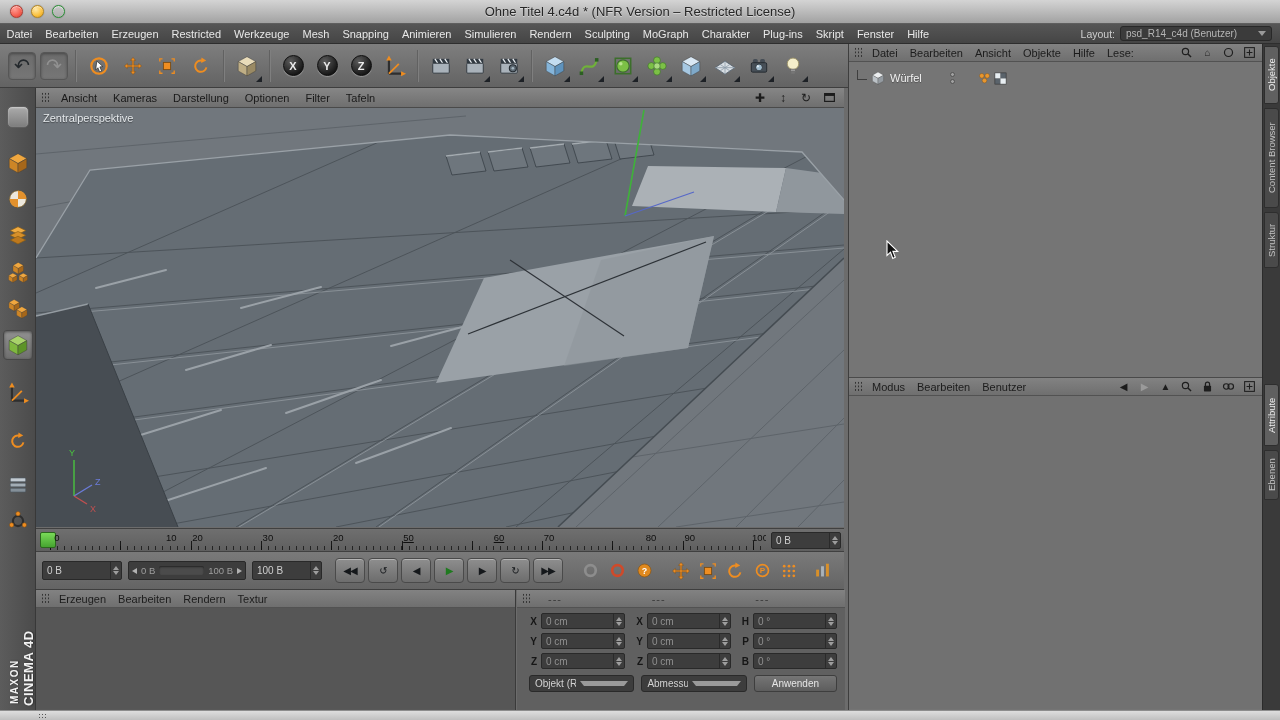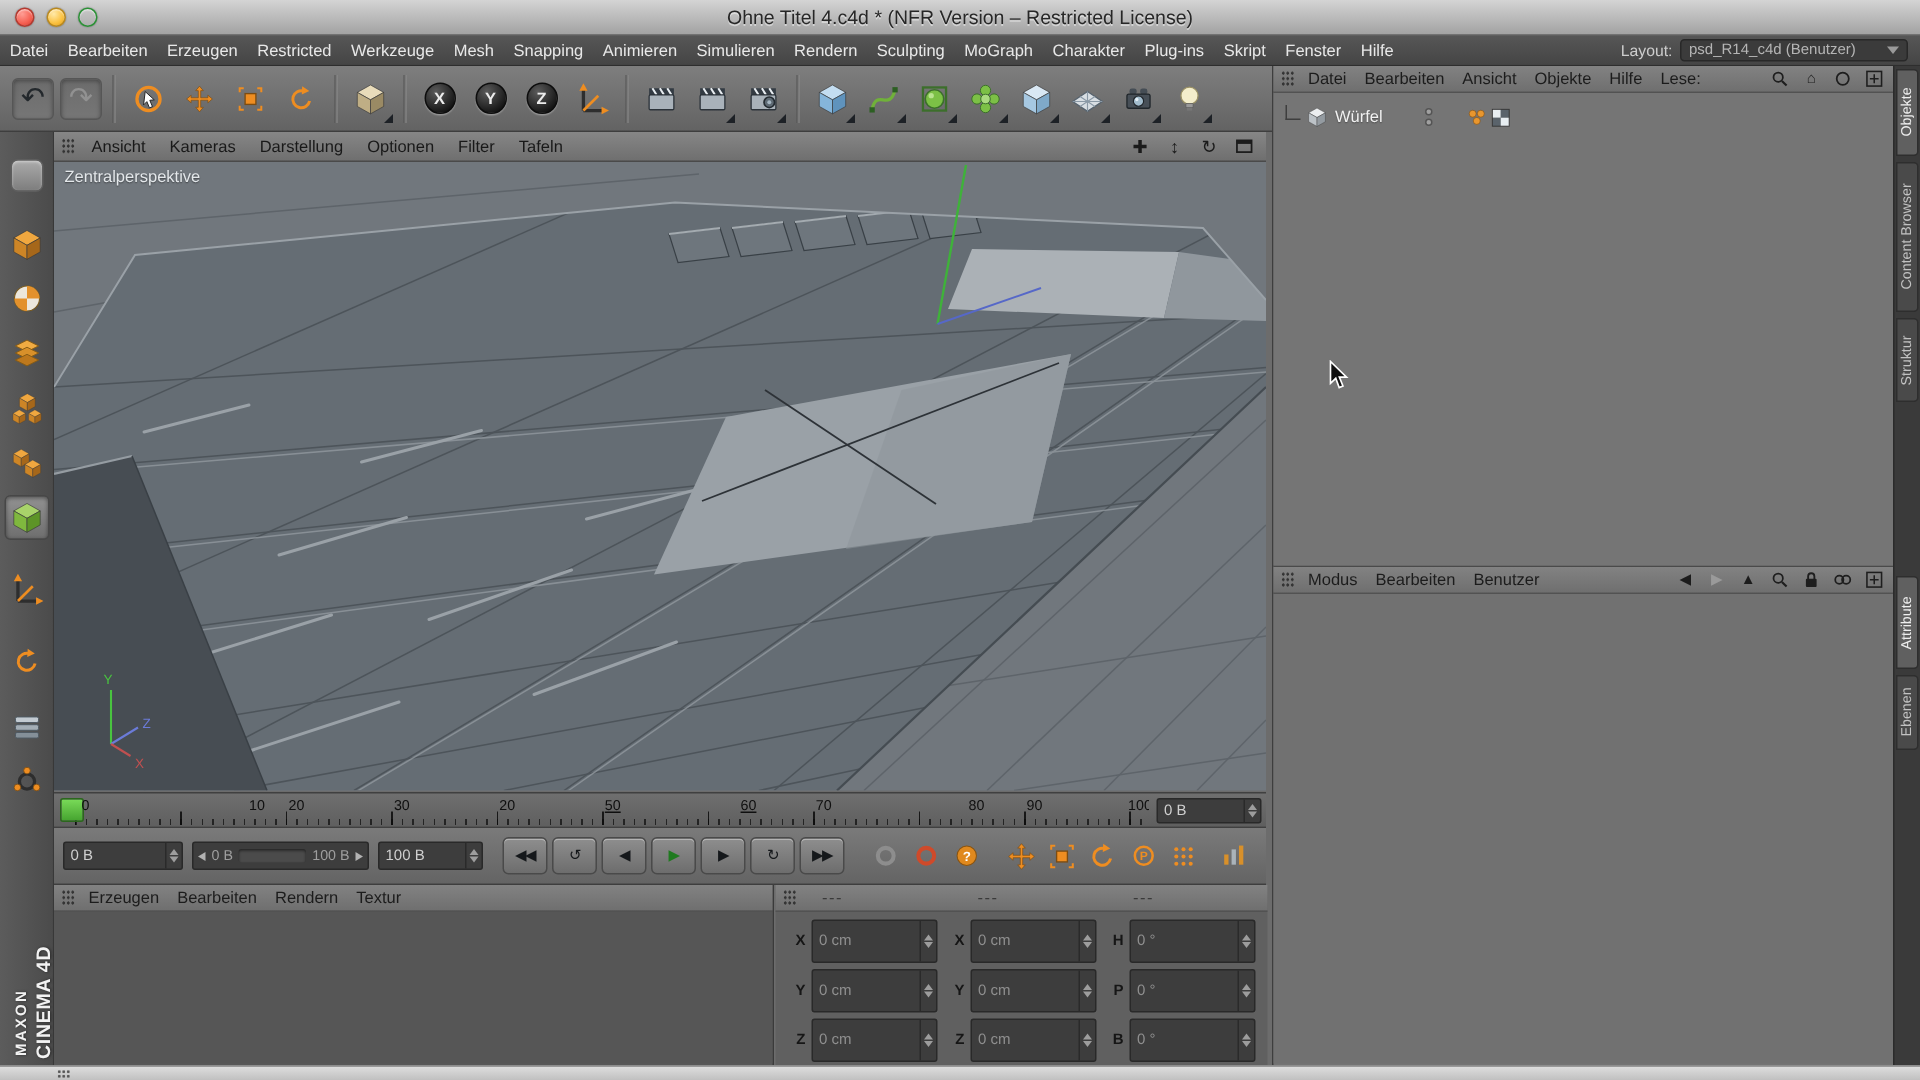--- a/index.html
+++ b/index.html
@@ -128,21 +128,21 @@
   .material-manager{position:absolute;left:36px;top:590px;width:480px;height:120px;box-sizing:border-box;
     background:#585858;border-right:1px solid #3a3a3a;}
   .mat-body{height:101px;background:#565656;}
 
   .coord-manager{position:absolute;left:517px;top:590px;width:328px;height:120px;background:#606060;box-sizing:border-box;}
   .coord-hdr{flex:1;color:#3a3a3a;padding-left:14px;letter-spacing:1px;}
   .coord-body{display:flex;gap:8px;padding:5px 8px 0 10px;}
   .coord-col{flex:1;}
   .coord-row{display:flex;align-items:center;margin-bottom:4px;gap:4px;}
   .clabel{width:10px;font-size:10px;font-weight:bold;color:#161616;text-align:right;flex:none;}
-  .coord-row .dfield{flex:1;height:29px;justify-content:space-between;}
+  .coord-row .dfield{flex:1;height:16px;justify-content:space-between;}
   .coord-footer{display:flex;align-items:center;gap:7px;padding:2px 8px 0 12px;}
   .cf-dd{flex:1.15;height:17px;background:#3d3d3d;border:1px solid #2a2a2a;border-radius:3px;color:#d2d2d2;
     font-size:10px;display:flex;align-items:center;padding:0 5px;box-sizing:border-box;gap:4px;}
   .cf-dd span{flex:1;white-space:nowrap;overflow:hidden;}
   .cf-apply{flex:1;height:17px;background:linear-gradient(#757575,#5d5d5d);border:1px solid #3e3e3e;border-radius:3px;
     color:#e6e6e6;font-size:10px;display:flex;align-items:center;justify-content:center;box-sizing:border-box;}
 
   
   .right-panel{position:absolute;left:848px;top:44px;width:414px;height:666px;background:#747474;
     border-left:1px solid #3e3e3e;box-sizing:border-box;}

